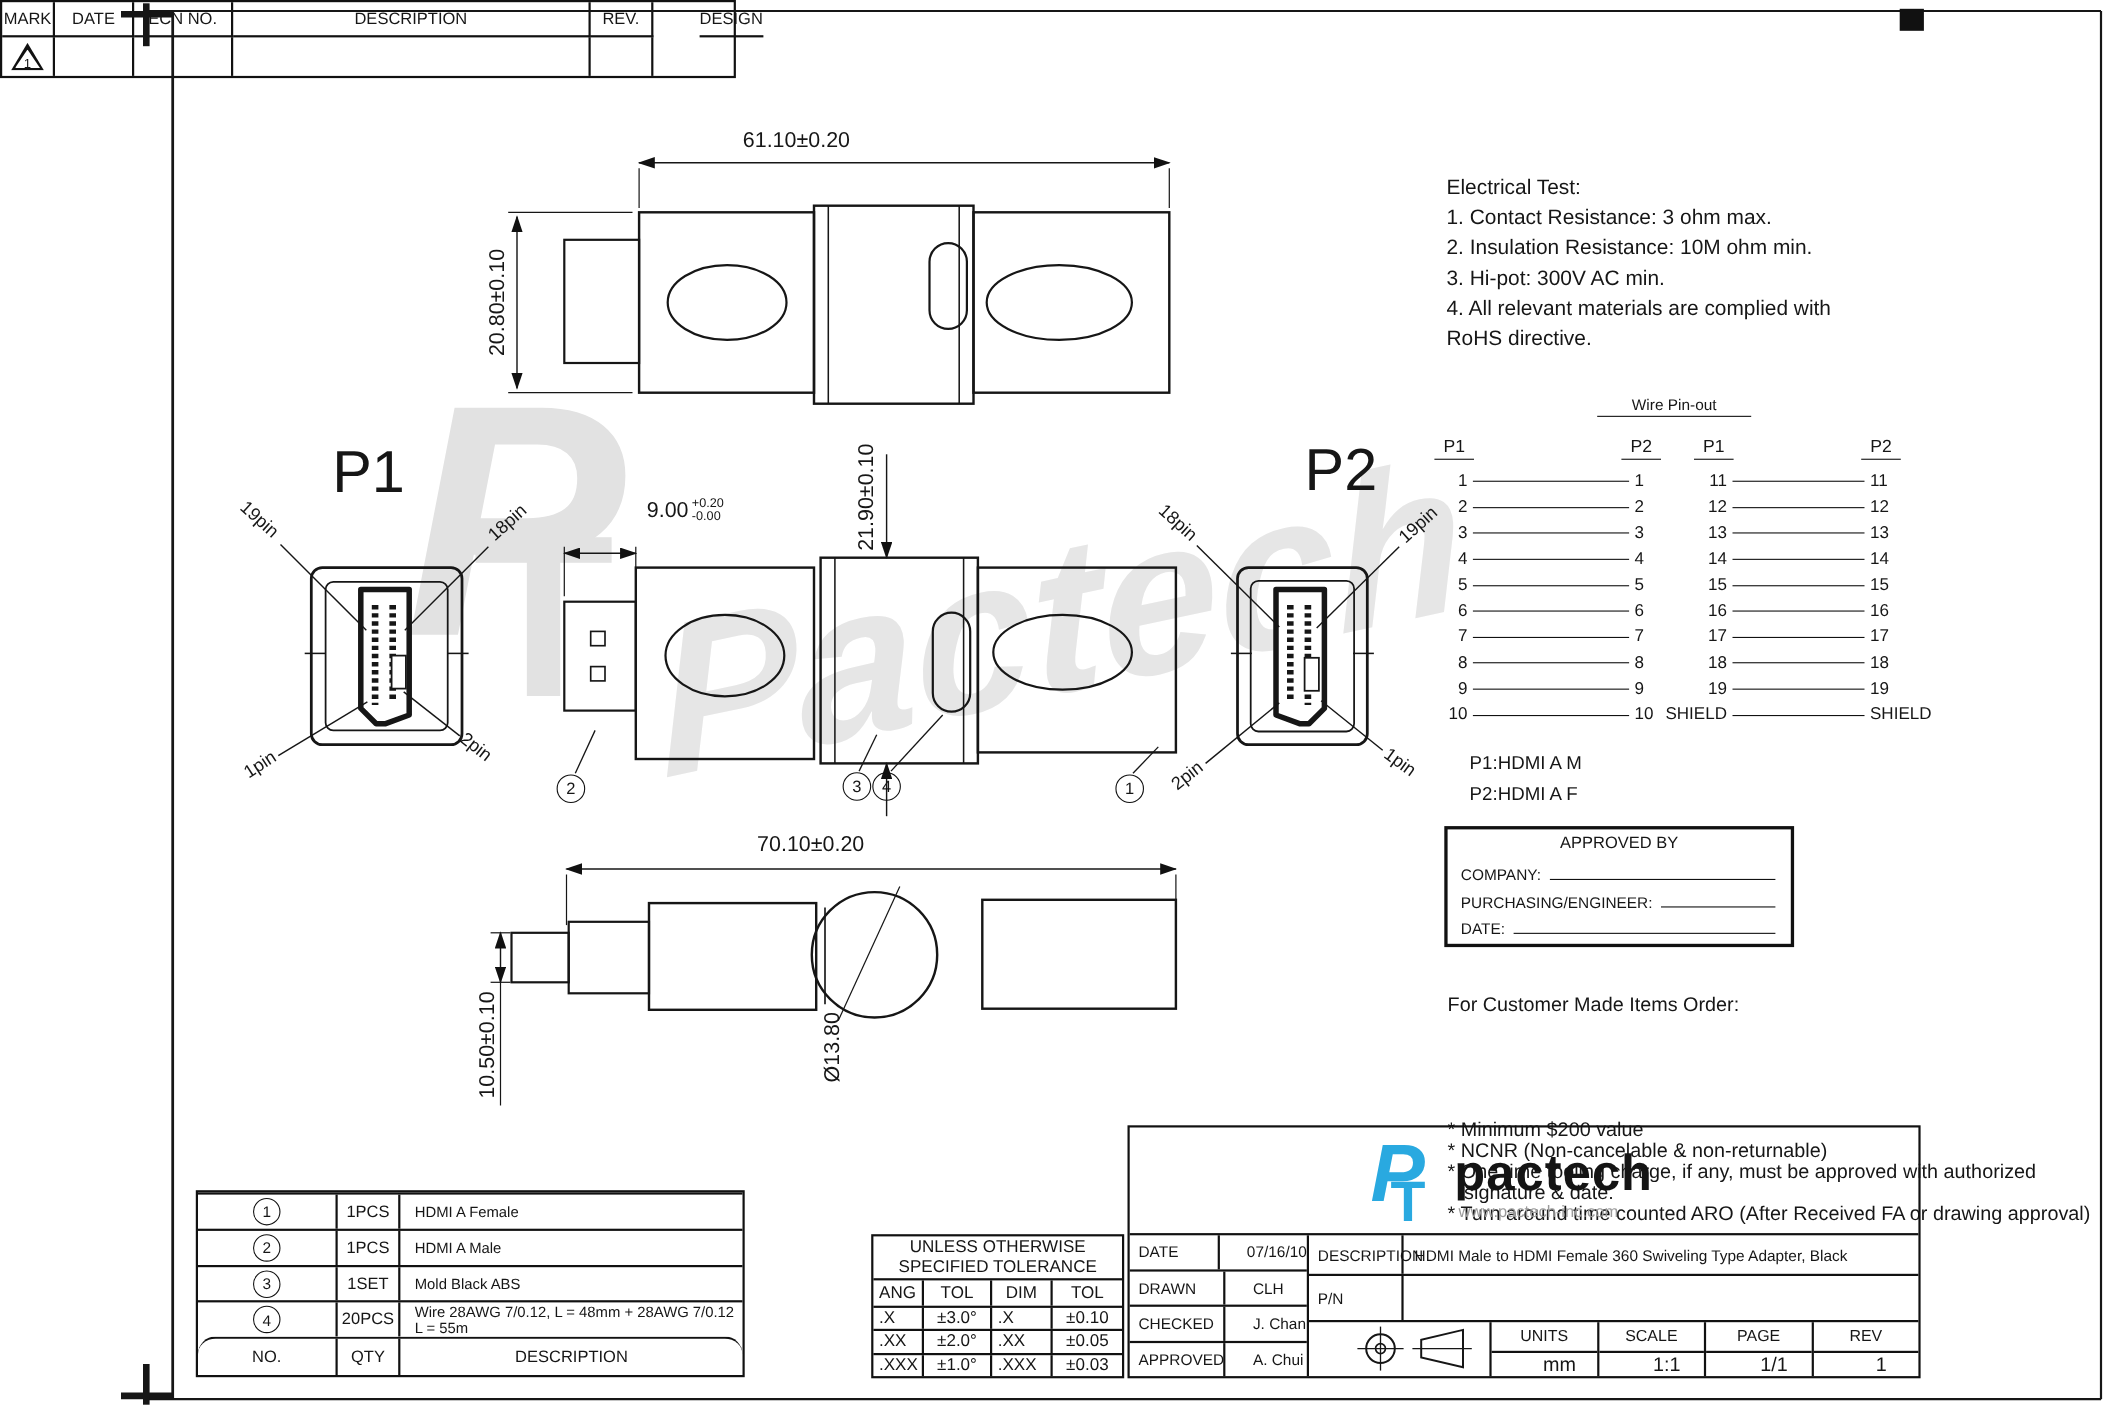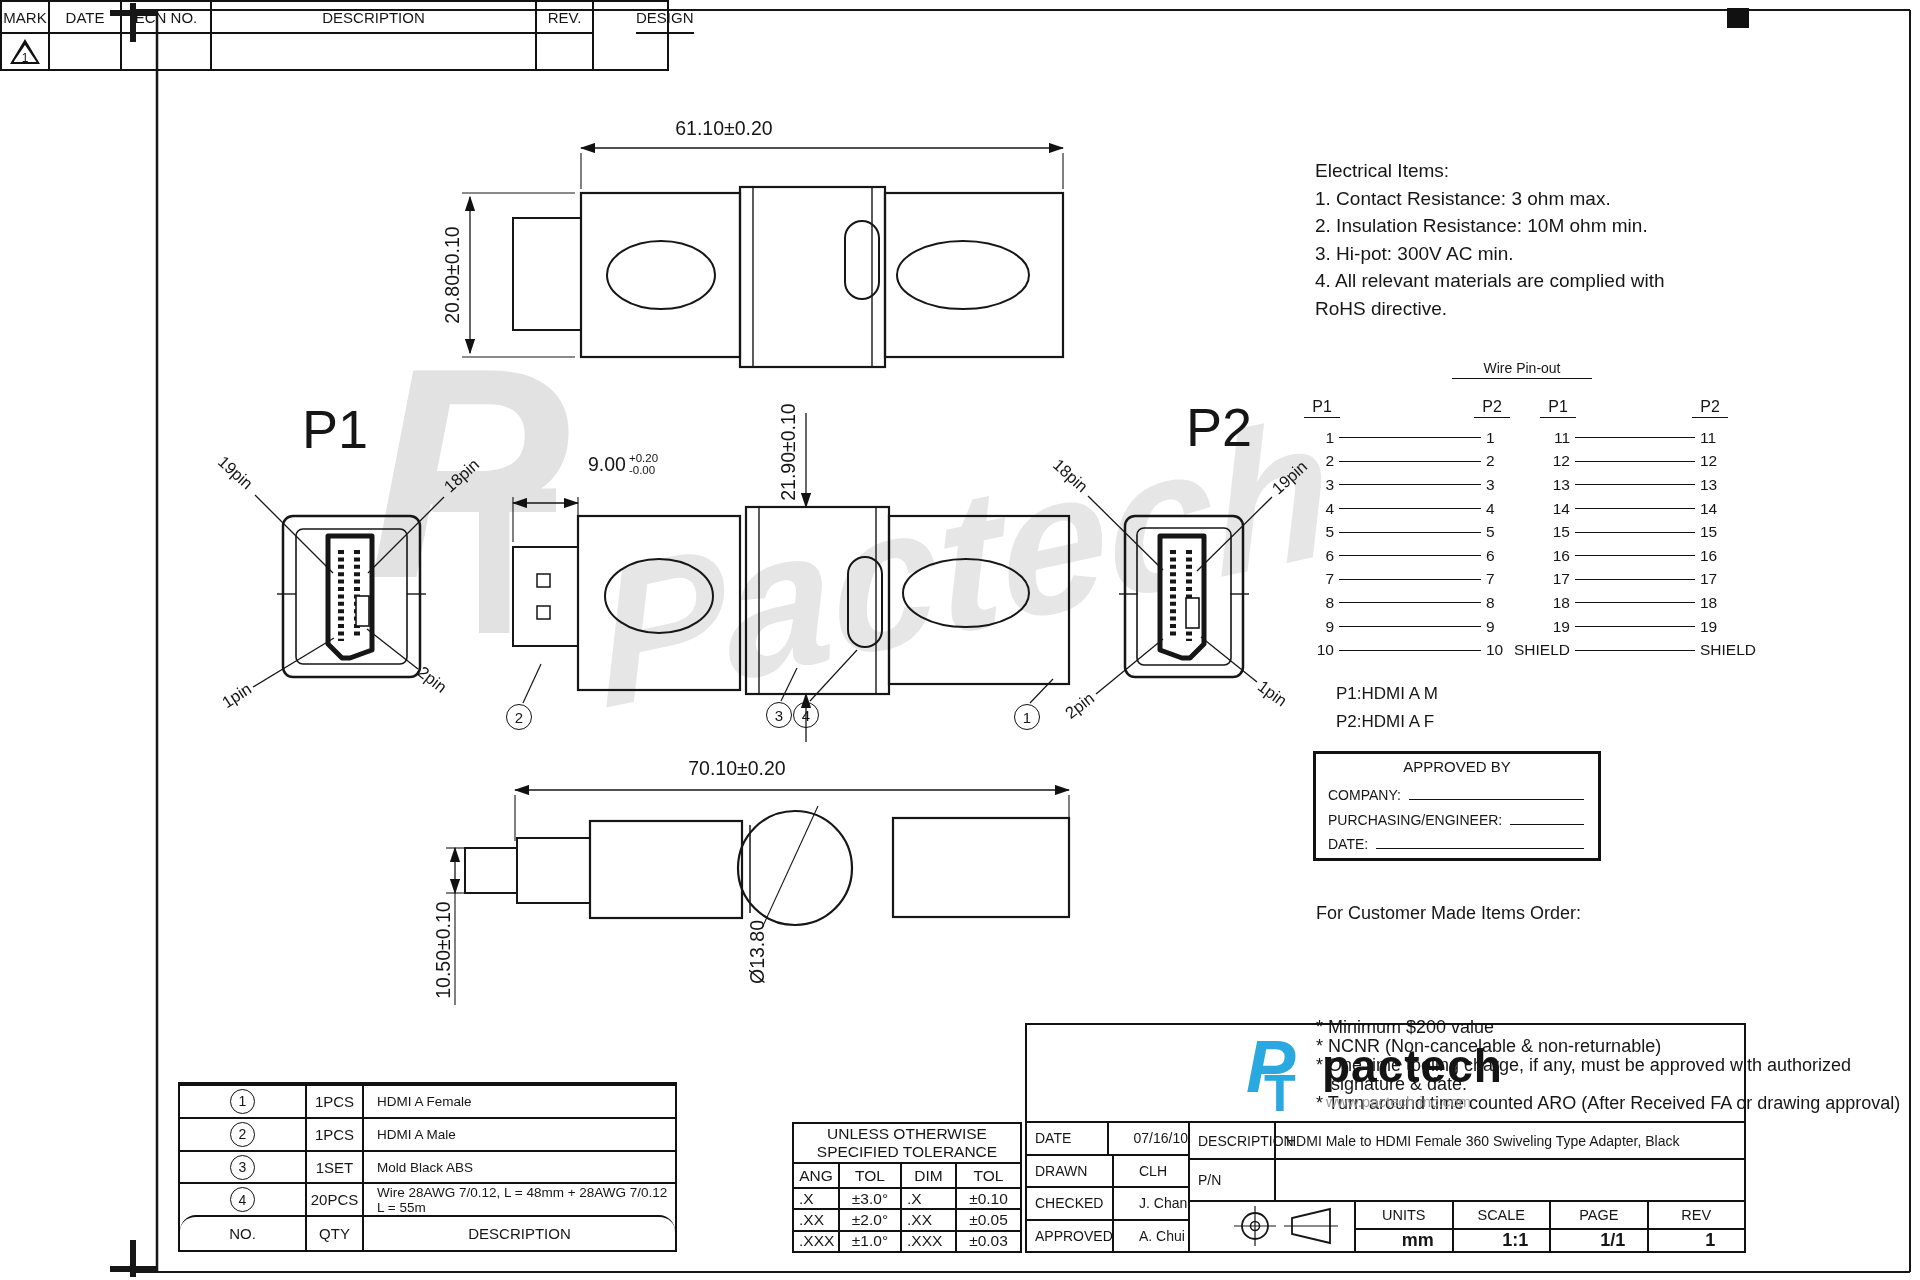--- a/index.html
+++ b/index.html
@@ -26,21 +26,21 @@
   .tri-n{position:absolute;left:0;right:0;bottom:-1px;text-align:center;font-size:12px;z-index:1;}
   
   .pgroup{z-index:3;}
   .prow{display:flex;align-items:center;height:23.6px;font-size:15.5px;}
   .pl{width:62px;text-align:right;}
   .pr{width:62px;text-align:left;}
   .ga .pl,.ga .pr{width:44px;}
   .pline{flex:1;border-top:1.9px solid #111;margin:0 5px;}
   .phead{z-index:3;font-size:16px;border-bottom:1.6px solid #111;text-align:center;width:36px;padding-bottom:1px;}
   
-  .apv{left:1313px;top:751px;width:288px;height:110px;border:3px solid #111;z-index:3;
+  .apv{left:1313px;top:751px;width:318px;height:110px;border:3px solid #111;z-index:3;
        display:flex;flex-direction:column;padding:4px 12px 6px 12px;box-sizing:border-box;font-size:14px;}
   .apv .t{text-align:center;font-size:15px;margin-bottom:4px;}
   .apv .row{display:flex;align-items:flex-end;flex:1;}
   .apv .fill{flex:1;border-bottom:1.6px solid #111;margin:0 2px 3px 8px;}
   
   .notes{left:1316px;top:866px;width:450px;z-index:3;font-size:18px;line-height:19px;white-space:pre;}
   
   .bom{left:178px;top:1082px;width:499px;height:170px;border:2px solid #111;z-index:3;
        display:flex;flex-direction:column;box-sizing:border-box;}
   .bom-row{display:grid;grid-template-columns:127px 57px 1fr;flex:1;border-bottom:2px solid #111;}
@@ -74,21 +74,21 @@
   .tb-right{flex:1;display:flex;flex-direction:column;}
   .tb-r1{height:35px;border-bottom:2px solid #111;display:flex;font-size:14px;}
   .tb-r2{height:40px;border-bottom:2px solid #111;display:flex;font-size:15px;}
   .tb-r1 .lab,.tb-r2 .lab{width:76px;border-right:2px solid #111;display:flex;align-items:center;padding-left:8px;font-size:14px;}
   .tb-r1 .val,.tb-r2 .val{flex:1;display:flex;align-items:center;padding-left:10px;}
   .tb-r3{flex:1;display:flex;}
   .tb-sym{width:164px;border-right:2px solid #111;}
   .tb-u{flex:1;display:flex;flex-direction:column;border-right:2px solid #111;}
   .tb-u:last-child{border-right:none;}
   .tb-u .h{height:26px;border-bottom:2px solid #111;display:flex;align-items:center;justify-content:center;font-size:14.5px;}
-  .tb-u .v{flex:1;display:flex;align-items:center;justify-content:center;font-size:18px;font-weight:bold;padding-left:28px;}
+  .tb-u .v{flex:1;display:flex;align-items:center;justify-content:center;font-size:18px;font-weight:normal;padding-left:28px;}
   .logo-p{position:absolute;left:219px;top:-1px;font-size:74px;font-weight:bold;font-style:italic;}
   .logo-t{position:absolute;left:237px;top:38px;font-size:52px;font-weight:bold;}
   .logo-name{position:absolute;left:295px;top:14px;font-size:46px;font-weight:bold;letter-spacing:1px;color:#141414;}
   .logo-url{position:absolute;left:299px;top:68px;font-size:15px;color:#9a9a9a;}
   .dim{font-size:19.5px;z-index:3;}
   .rot90{transform:rotate(-90deg);}
   .big-label{font-size:54px;z-index:3;}
   .pinlab{width:64px;height:20px;font-size:16.5px;text-align:center;z-index:3;}
   .balloon{width:26px;height:26px;border:1.7px solid #111;border-radius:50%;font-size:15px;z-index:3;
            display:flex;align-items:center;justify-content:center;box-sizing:border-box;background:transparent;}
@@ -224,21 +224,21 @@
       </div>
     </div>
     <div></div>
     <div></div>
     <div></div>
     <div></div>
     <div></div>
   </div>
 
   <div class="c etest txt">
-    <div>Electrical Items:</div>
+    <div>Electrical Test:</div>
     <div>
 
     <div>1. Contact Resistance: 3 ohm max.</div>
         <div>2. Insulation Resistance: 10M ohm min.</div>
         <div>3. Hi-pot: 300V AC min.</div>
         <div>4. All relevant materials are complied with</div>
         <div>RoHS directive.</div>
       </div>
   </div>
 

